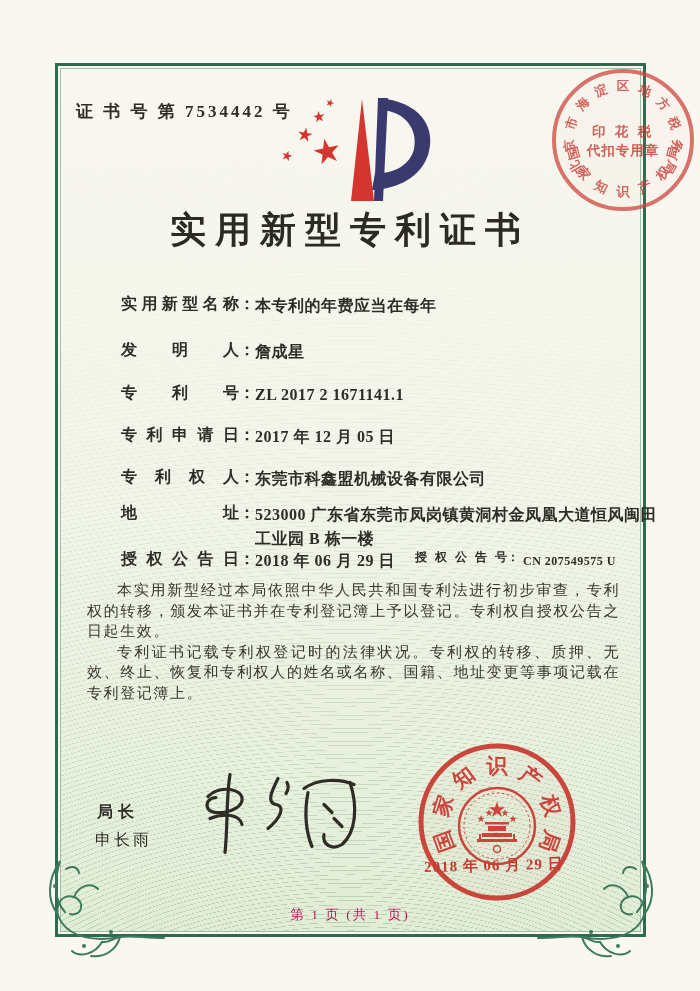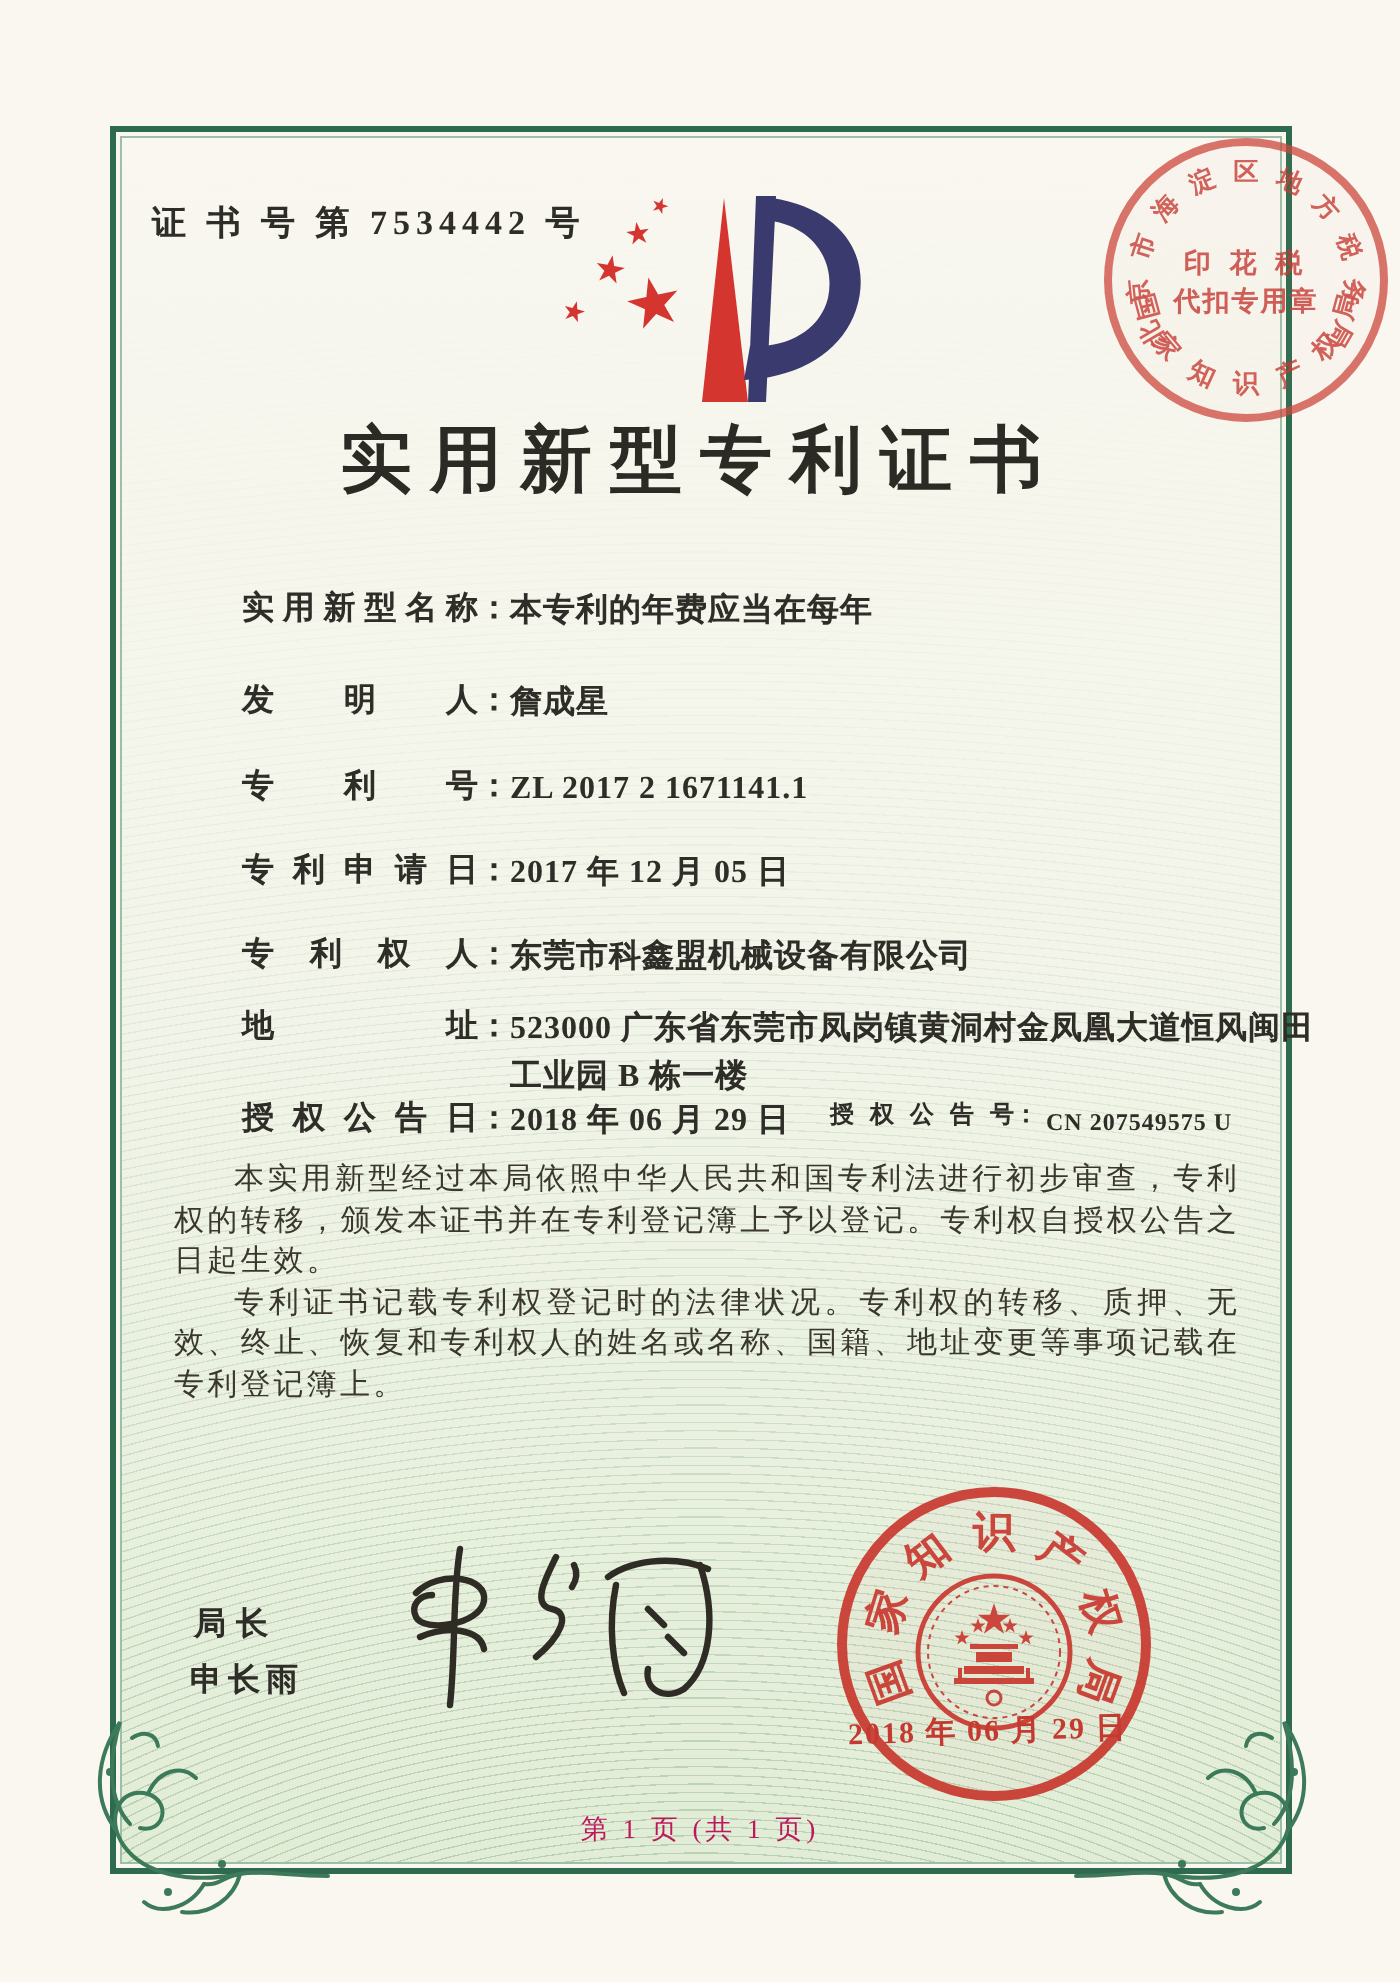--- a/index.html
+++ b/index.html
@@ -50,21 +50,21 @@
   .grant-no { position:absolute; left:382px; top:549px; font-size:12px; font-weight:600; }
   .grant-no .field-label { width:92px; }
   .grant-no .field-value { width:160px; }
   .body-text {
     position:absolute; left:87px; top:580px; width:533px;
     font-size:15px; line-height:20.6px; letter-spacing:1.6px;
     text-align:justify; color:#3a372e;
   }
   .body-text p { margin:0; text-indent:2em; }
   .director-title { position:absolute; left:97px; top:802px; font-size:16px; font-weight:600; letter-spacing:5px; }
-  .director-name  { position:absolute; left:95px; top:830px; font-size:16px; font-weight:700; letter-spacing:3px;text-align:center; }
+  .director-name  { position:absolute; left:95px; top:830px; font-size:16px; font-weight:400; letter-spacing:3px;text-align:center; }
   .signature { position:absolute; left:192px; top:766px; width:180px; height:96px; }
   .seal { position:absolute; left:412px; top:740px; width:170px; height:170px; opacity:.93; }
   .seal-date {
     position:absolute; left:424px; top:856px; width:160px;
     font-size:15px; font-weight:700; color:#c43a30; letter-spacing:1px;
     transform:rotate(-1.5deg);
   }
   .stamp { position:absolute; left:548px; top:64px; width:150px; height:153px; opacity:.88; }
   .footer-page {
     position:absolute; left:0; right:0; top:906px; text-align:center;

